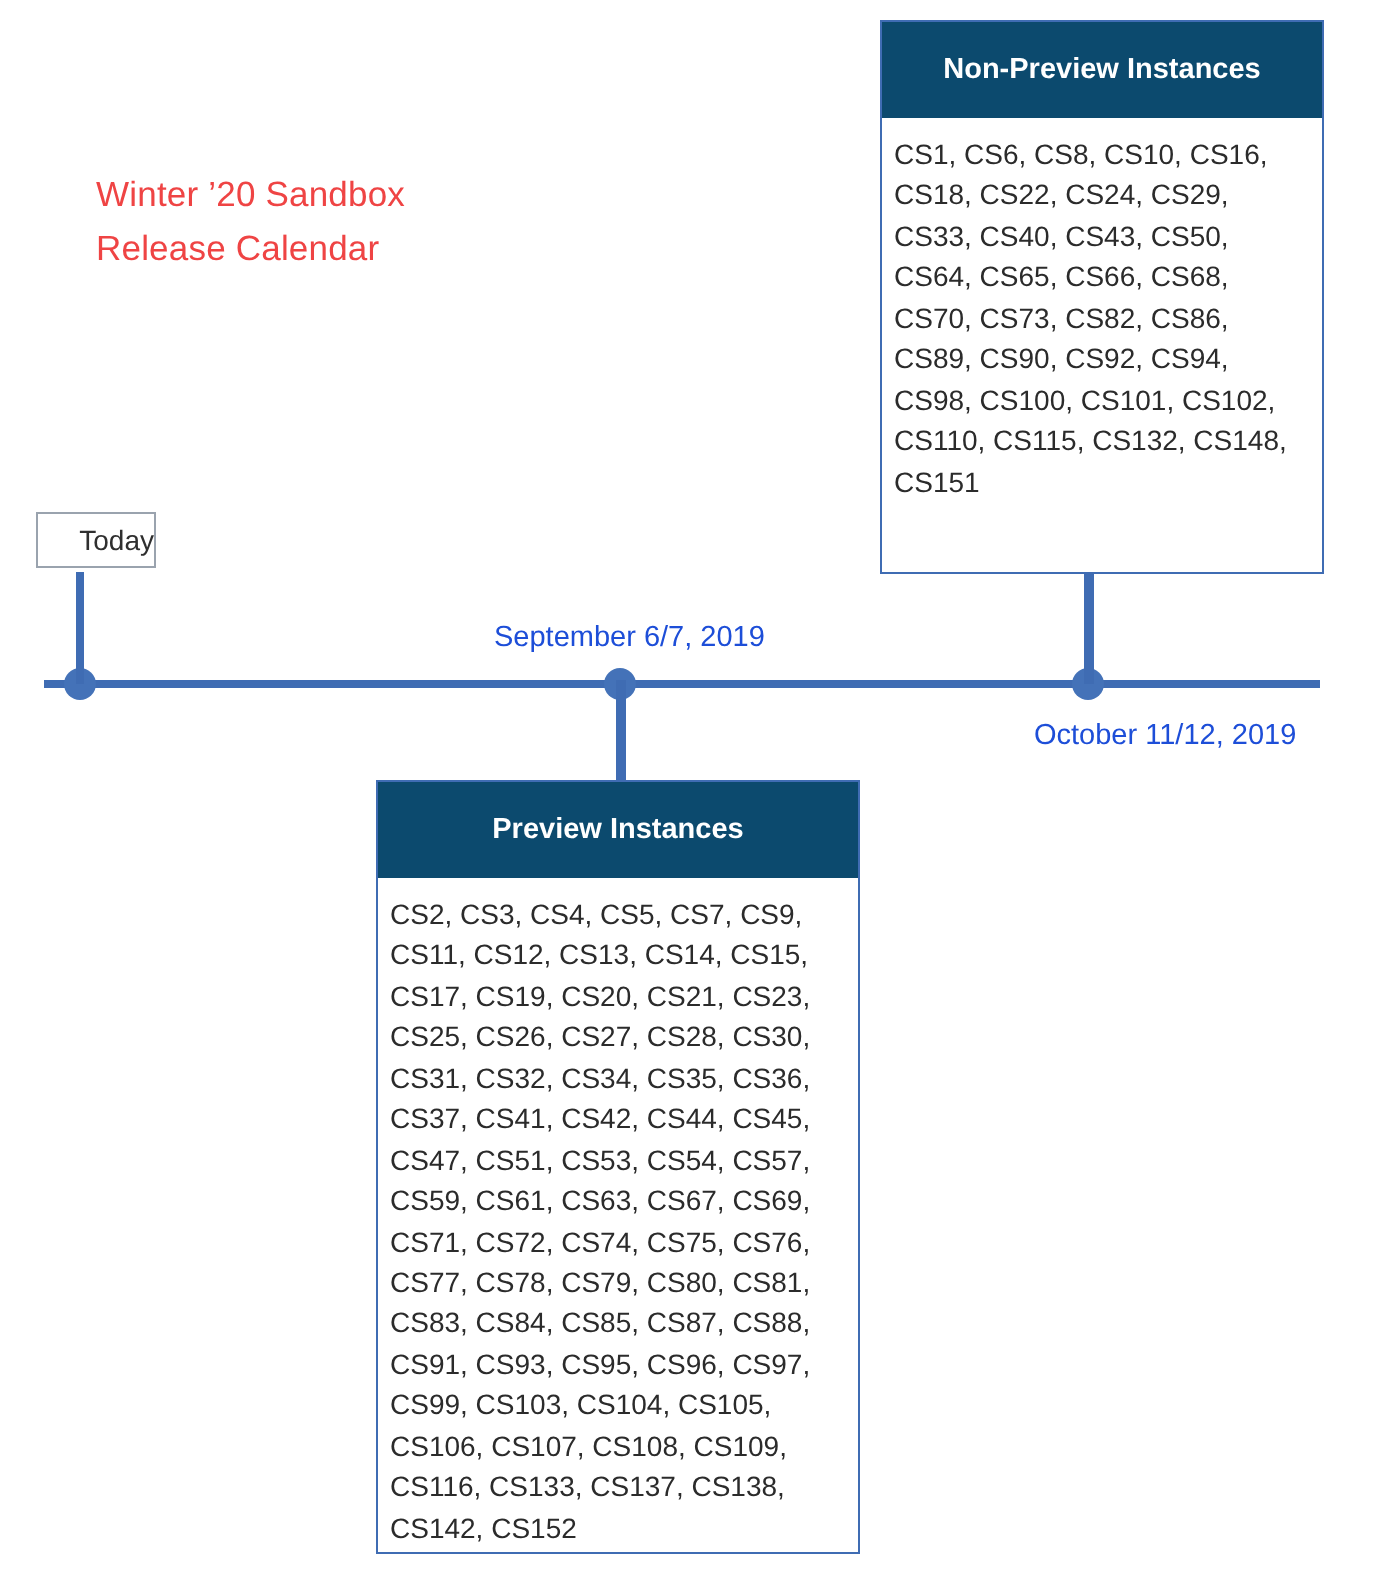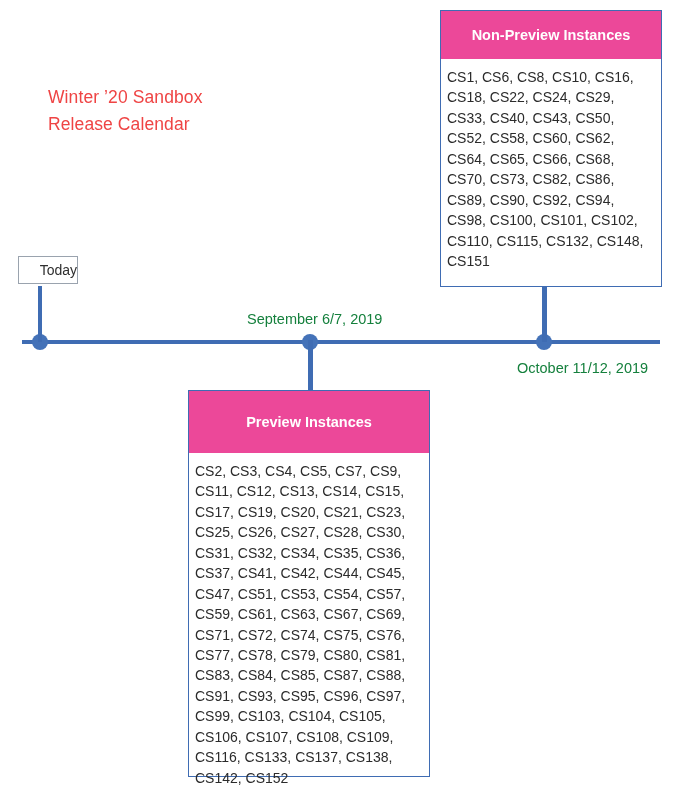--- a/index.html
+++ b/index.html
@@ -91,35 +91,35 @@
     top: 286px;
     width: 4px;
     height: 56px;
     background: #3f6cb3;
   }
 
   
   .date-label {
     position: absolute;
     font-size: 14.5px;
-    color: #15803d;
+    color: #1d4ed8;
     white-space: nowrap;
   }
   #label-sept    { left: 247px; top: 311px; }
   #label-october { left: 517px; top: 360px; }
 
   
   .inst-box {
     position: absolute;
     border: 1.5px solid #3f6cb3;
     background: #ffffff;
     box-sizing: border-box;
   }
   .inst-head {
-    background: #ec4899;
+    background: #0c4a6e;
     color: #ffffff;
     font-size: 14.5px;
     font-weight: bold;
     text-align: center;
     box-sizing: border-box;
     display: flex;
     align-items: center;
     justify-content: center;
   }
   .inst-body {
@@ -139,21 +139,21 @@
     position: absolute;
     left: 542px;
     top: 287px;
     width: 5px;
     height: 55px;
     background: #3f6cb3;
   }
 
   
   #box-preview { left: 188px; top: 390px; width: 242px; height: 387px; }
-  #box-preview .inst-head { height: 62px; }
+  #box-preview .inst-head { height: 48px; }
   #stem-preview {
     position: absolute;
     left: 308px;
     top: 340px;
     width: 5px;
     height: 50px;
     background: #3f6cb3;
   }
 </style>
 </head>
@@ -180,21 +180,20 @@
 
   <div class="date-label" id="label-sept">September 6/7, 2019</div>
   <div class="date-label" id="label-october">October 11/12, 2019</div>
 
   <div class="inst-box" id="box-nonpreview">
     <div class="inst-head">Non-Preview Instances</div>
     <div class="inst-body" id="nonpreview-body">
         <span class="row">CS1, CS6, CS8, CS10, CS16,</span>
         <span class="row">CS18, CS22, CS24, CS29,</span>
         <span class="row">CS33, CS40, CS43, CS50,</span>
-        <span class="row">CS52, CS58, CS60, CS62,</span>
         <span class="row">CS64, CS65, CS66, CS68,</span>
         <span class="row">CS70, CS73, CS82, CS86,</span>
         <span class="row">CS89, CS90, CS92, CS94,</span>
         <span class="row">CS98, CS100, CS101, CS102,</span>
         <span class="row">CS110, CS115, CS132, CS148,</span>
         <span class="row">CS151</span>
       </div>
   </div>
   <div id="stem-nonpreview"></div>
 

